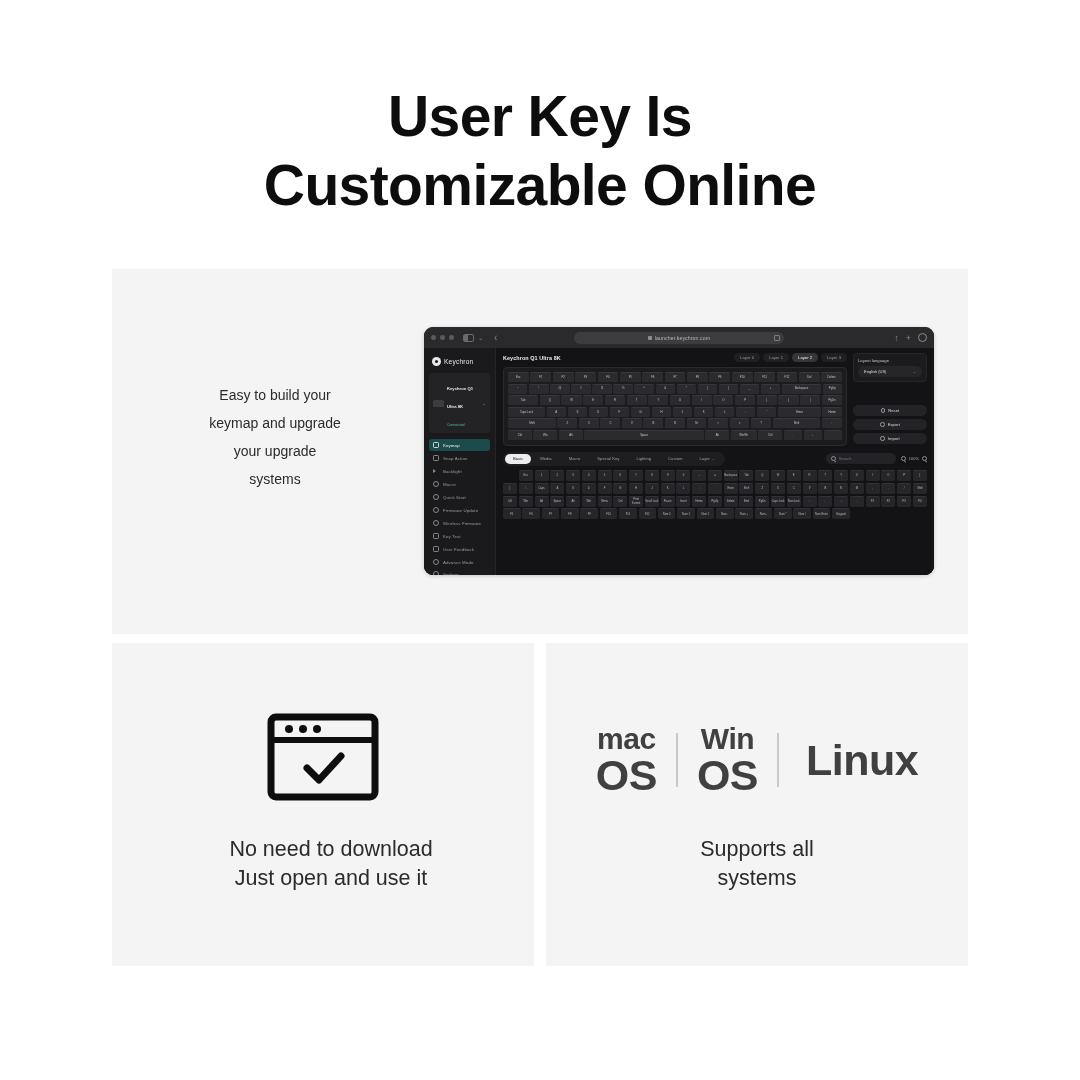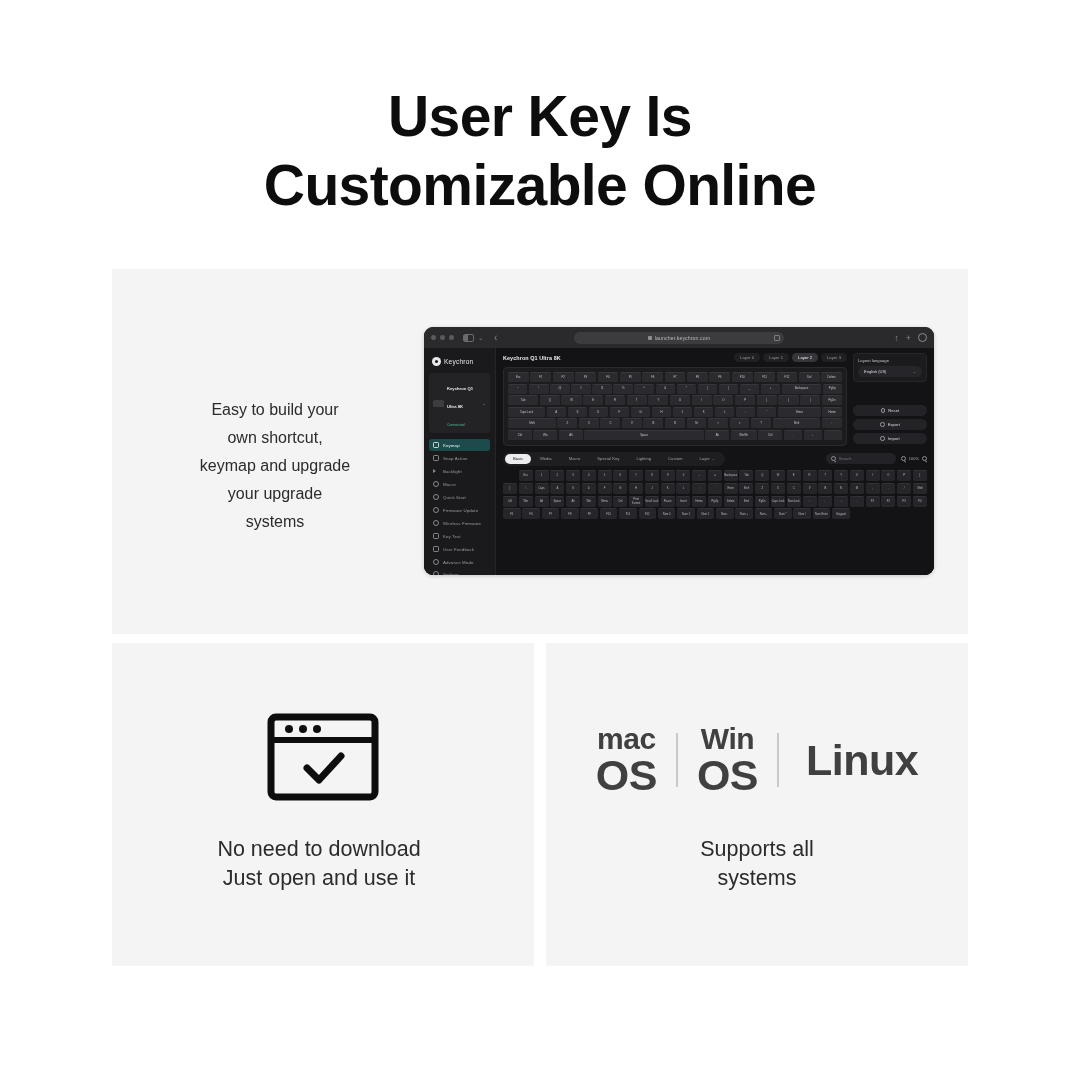--- a/index.html
+++ b/index.html
@@ -21,23 +21,23 @@
   .heading .l2 { display: block; }
 
   
   .card { position: absolute; background: #f4f4f5; }
   #card-main  { left: 112px; top: 269px; width: 856px; height: 365px; }
   #card-left  { left: 112px; top: 643px; width: 422px; height: 323px; }
   #card-right { left: 546px; top: 643px; width: 422px; height: 323px; }
 
   
   .main-caption {
-    position: absolute; left: 140px; top: 396px; width: 270px;
+    position: absolute; left: 140px; top: 381px; width: 270px;
     text-align: center; color: #2b2b2b;
-    font-size: 16px; line-height: 28px;
+    font-size: 14px; line-height: 28px;
   }
   .main-caption span { display: block; }
 
   
   .browser {
     position: absolute; left: 424px; top: 327px;
     width: 510px; height: 248px;
     background: #1b1b1d; border-radius: 9px; overflow: hidden;
     box-shadow: 0 1px 4px rgba(0,0,0,.18);
   }
@@ -205,21 +205,21 @@
     display: flex; align-items: center; justify-content: center;
     font-size: 2.7px; color: #bdbdc1; line-height: 3.1px; text-align: center; overflow: hidden;
   }
   .gkey.empty { background: transparent; border: none; }
 
   
   .bicon {
     position: absolute; left: 267px; top: 713px; width: 112px; height: 88px;
   }
   .bicon-cap {
-    position: absolute; left: 108px; top: 835px; width: 422px;
+    position: absolute; left: 120px; top: 835px; width: 422px;
     text-align: center; color: #2b2b2b; font-size: 21.5px; line-height: 29px;
   }
   .bicon-cap span { display: block; }
 
   
   .oswrap {
     position: absolute; left: 546px; top: 716px; width: 422px; height: 88px;
     display: flex; align-items: center; justify-content: center; gap: 0;
   }
   .os { display: flex; flex-direction: column; align-items: center; line-height: .98; color: #404040; }
@@ -240,21 +240,20 @@
 
   <h1 class="heading">
     <span class="l1">User Key Is</span>
     <span class="l2">Customizable Online</span>
   </h1>
 
   <div class="card" id="card-main"></div>
 
   <div class="main-caption">
     <span>Easy to build your</span>
-    <span>own shortcut,</span>
     <span>keymap and upgrade</span>
     <span>your upgrade</span>
     <span>systems</span>
   </div>
 
   <div class="browser">
 
     <div class="chrome-bar">
       <div class="traffic">
         <i></i>

